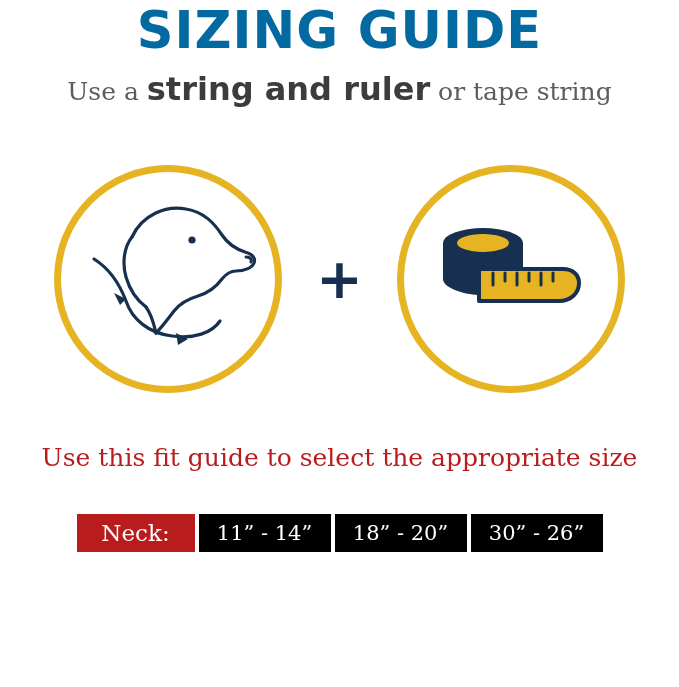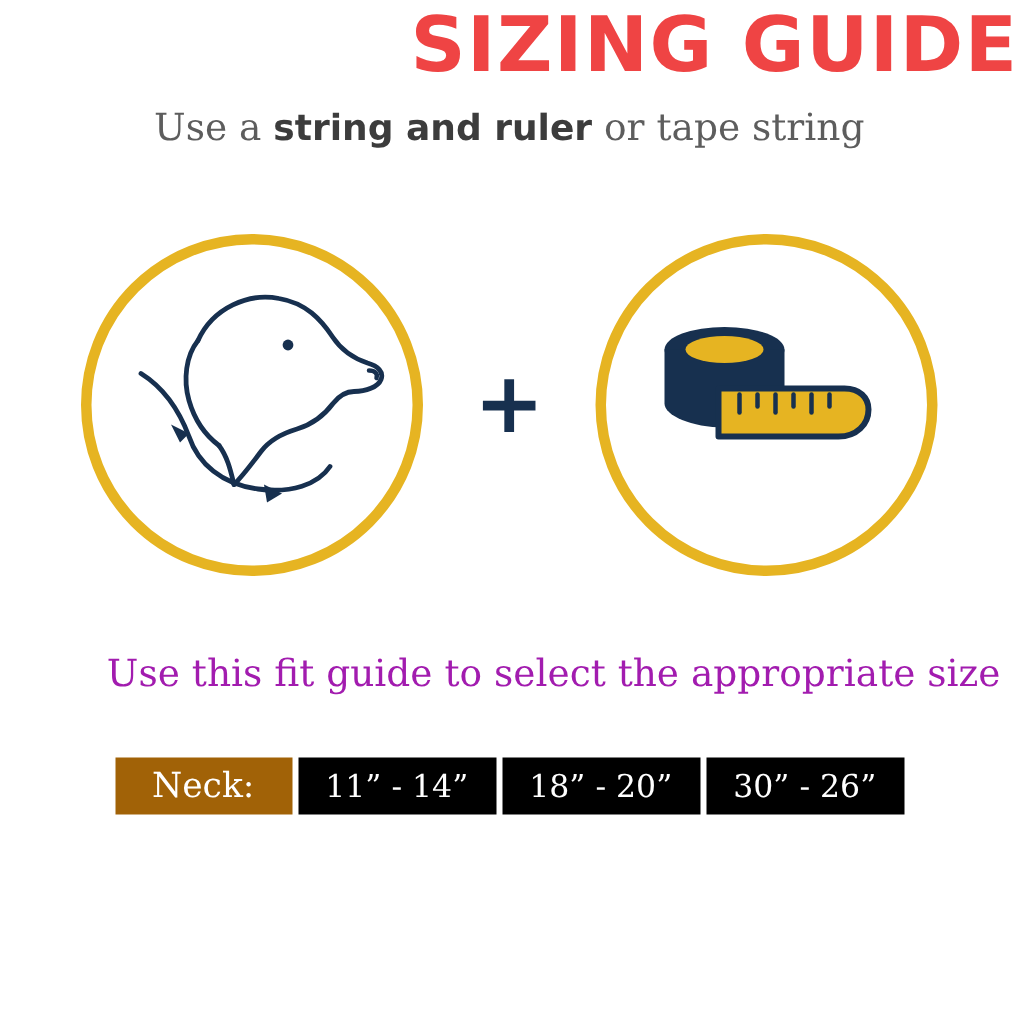--- a/index.html
+++ b/index.html
@@ -15,42 +15,42 @@
   }
   .page {
     position: relative;
     width: 679px;
     height: 687px;
     box-sizing: border-box;
   }
 
   
   .title {
-    text-align: right;
+    text-align: center;
     font-family: "DejaVu Sans", sans-serif;
     font-weight: bold;
     font-size: 51px;
     letter-spacing: 1px;
-    color: #ef4444;
+    color: #0369a1;
     margin: 4px 0 0 0;
     line-height: 1.05;
   }
   .subtitle {
     text-align: center;
     font-family: "DejaVu Serif", serif;
     font-size: 25px;
     color: #5d5d5d;
     margin: 12px 0 0 0;
     font-weight: 400;
   }
   .subtitle b {
     color: #3c3c3c;
     font-family: "DejaVu Sans", sans-serif;
     font-weight: bold;
-    font-size: 24px;
+    font-size: 32px;
   }
 
   
   .icon-row {
     position: relative;
     margin-top: 46px;
     height: 250px;
     display: flex;
     align-items: center;
     justify-content: center;
@@ -75,40 +75,40 @@
     line-height: 1;
     user-select: none;
   }
 
   
   .body-copy {
     margin: 36px 12px 0 12px;
     font-family: "DejaVu Serif", serif;
     font-size: 25px;
     line-height: 1.45;
-    color: #a21caf;
-    text-align: right;
+    color: #b91c1c;
+    text-align: center;
   }
 
   
   .table-wrap {
     margin-top: 34px;
     display: flex;
     justify-content: center;
   }
   table.size-table {
     border-collapse: separate;
     border-spacing: 4px;
     font-family: "DejaVu Serif", serif;
   }
   table.size-table td {
     padding: 0;
   }
   .label-cell {
-    background: #a16207;
+    background: #b91c1c;
     color: #ffffff;
     width: 118px;
     height: 38px;
     text-align: center;
     vertical-align: middle;
     font-size: 23px;
   }
   .val-cell {
     background: #000000;
     color: #ffffff;

